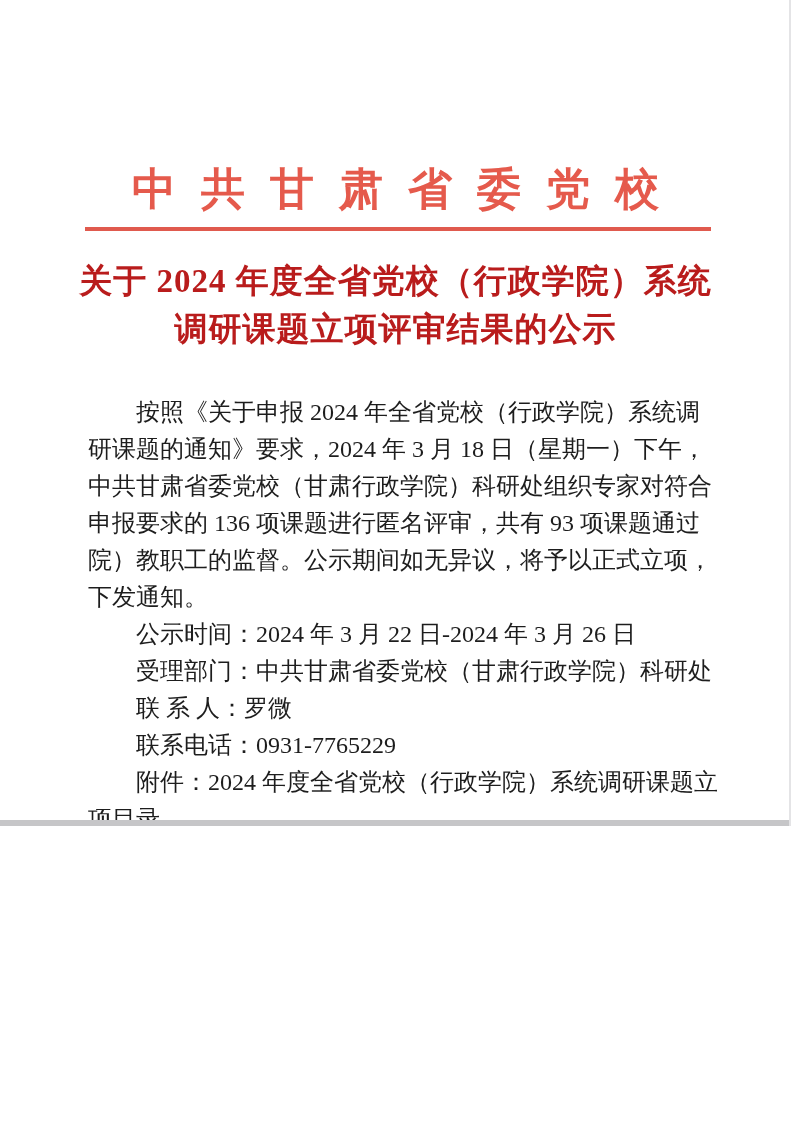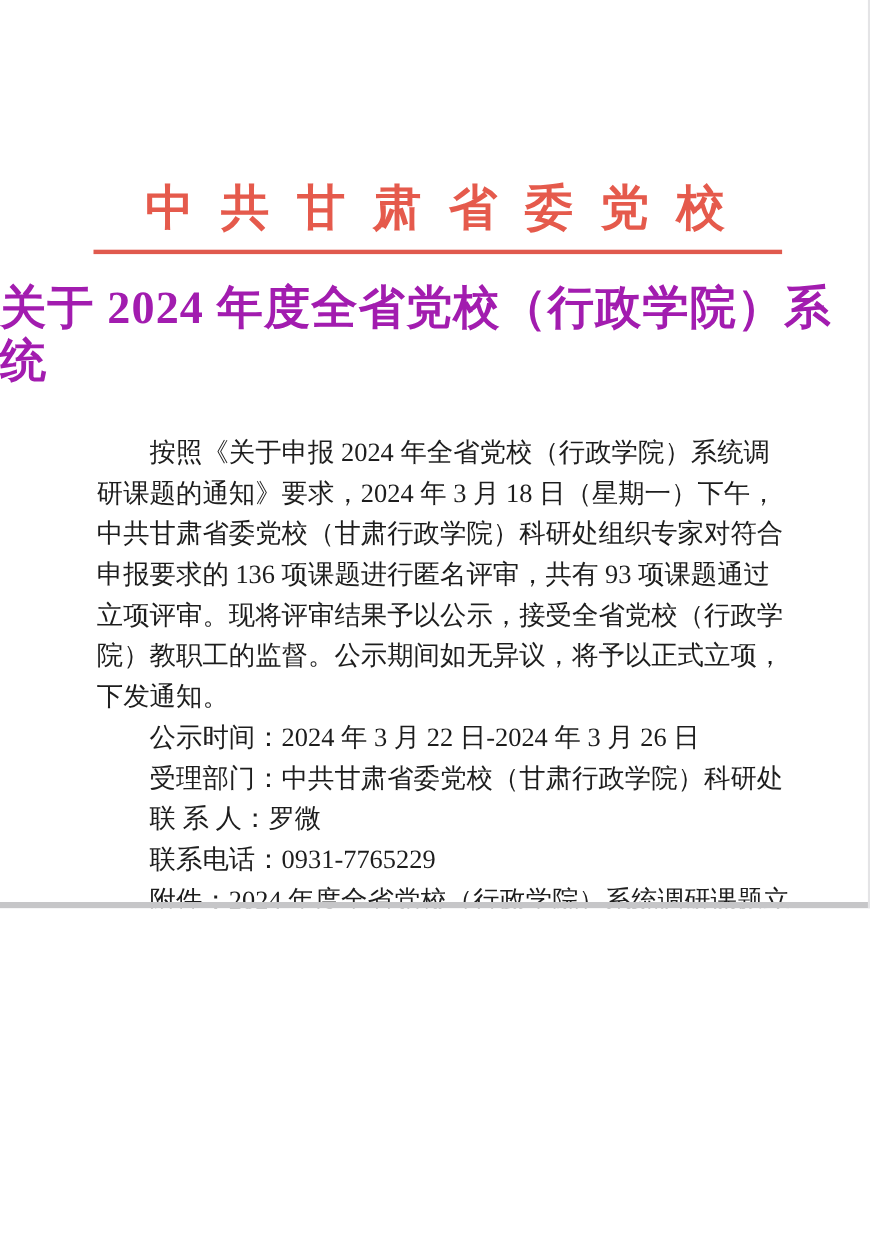--- a/index.html
+++ b/index.html
@@ -31,24 +31,25 @@
     top: 227px; left: 85px;
     width: 626px; height: 4px;
     background: #e05a4e;
   }
 
   
   .doc-title {
     position: absolute;
     top: 257px; left: 0;
     width: 100%;
-    font-size: 42px;
+    text-align: center;
+    font-size: 33px;
     font-weight: 700;
     line-height: 48px;
-    color: #a21caf;
+    color: #b91c1c;
     letter-spacing: 1px;
   }
 
   
   .body-text {
     position: absolute;
     top: 394px; left: 88px;
     width: 626px;
     font-size: 24px;
     line-height: 37px;
@@ -123,28 +124,28 @@
 <body>
 
 <div class="page">
 
   <div class="letterhead">中共甘肃省委党校</div>
 
   <div class="red-rule"></div>
 
   <div class="doc-title">
     <div>关于 2024 年度全省党校（行政学院）系统</div>
+    <div>调研课题立项评审结果的公示</div>
   </div>
 
   <div class="body-text">
     <div class="line indent">按照《关于申报 2024 年全省党校（行政学院）系统调</div>
     <div class="line">研课题的通知》要求，2024 年 3 月 18 日（星期一）下午，</div>
     <div class="line">中共甘肃省委党校（甘肃行政学院）科研处组织专家对符合</div>
     <div class="line">申报要求的 136 项课题进行匿名评审，共有 93 项课题通过</div>
-    <div class="line">立项评审。现将评审结果予以公示，接受全省党校（行政学</div>
     <div class="line">院）教职工的监督。公示期间如无异议，将予以正式立项，</div>
     <div class="line">下发通知。</div>
     <div class="line indent">公示时间：2024 年 3 月 22 日-2024 年 3 月 26 日</div>
     <div class="line indent">受理部门：中共甘肃省委党校（甘肃行政学院）科研处</div>
     <div class="line indent">联 系 人：罗微</div>
     <div class="line indent">联系电话：0931-7765229</div>
     <div class="line indent">附件：2024 年度全省党校（行政学院）系统调研课题立</div>
     <div class="line">项目录</div>
   </div>
 

